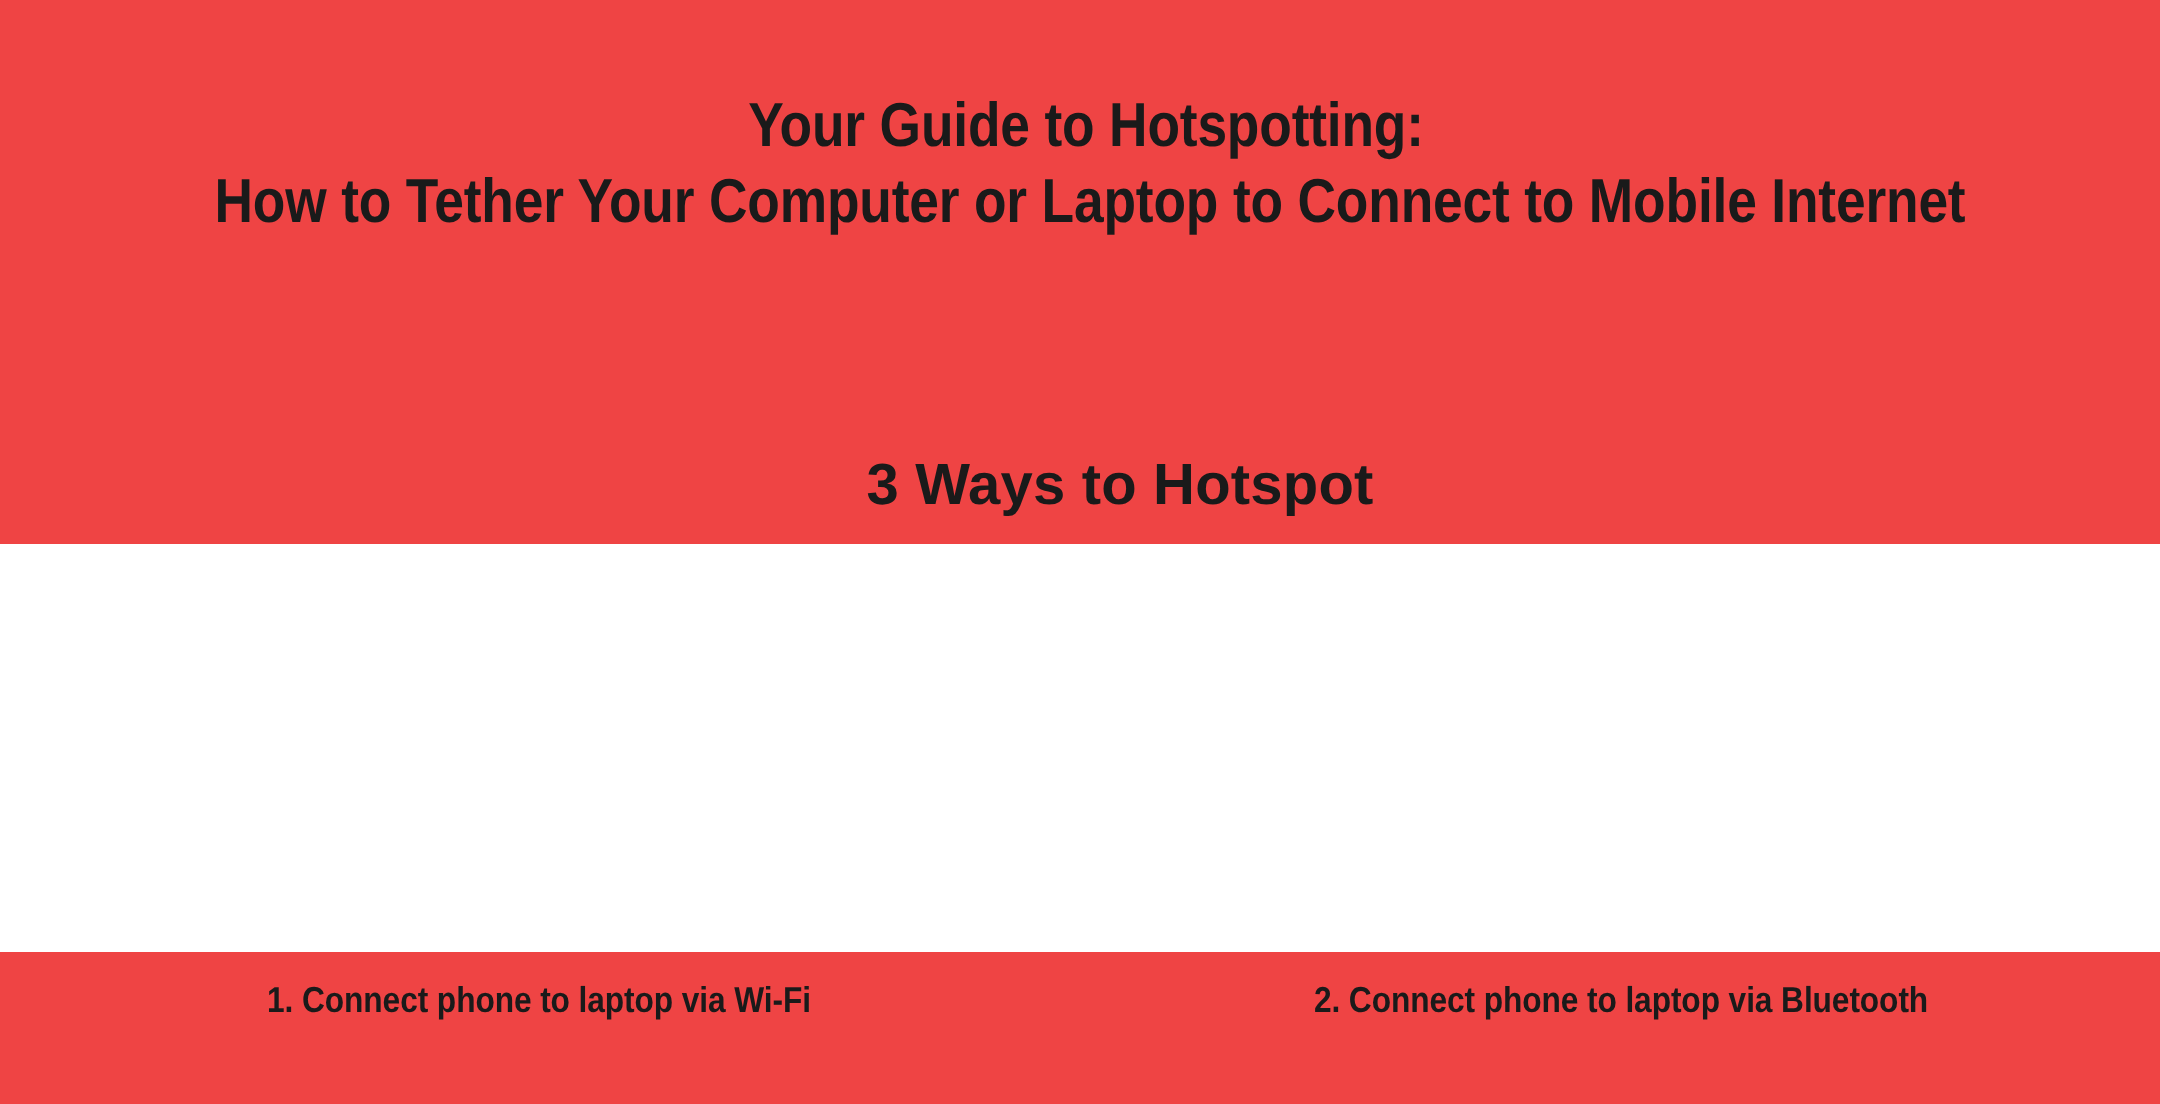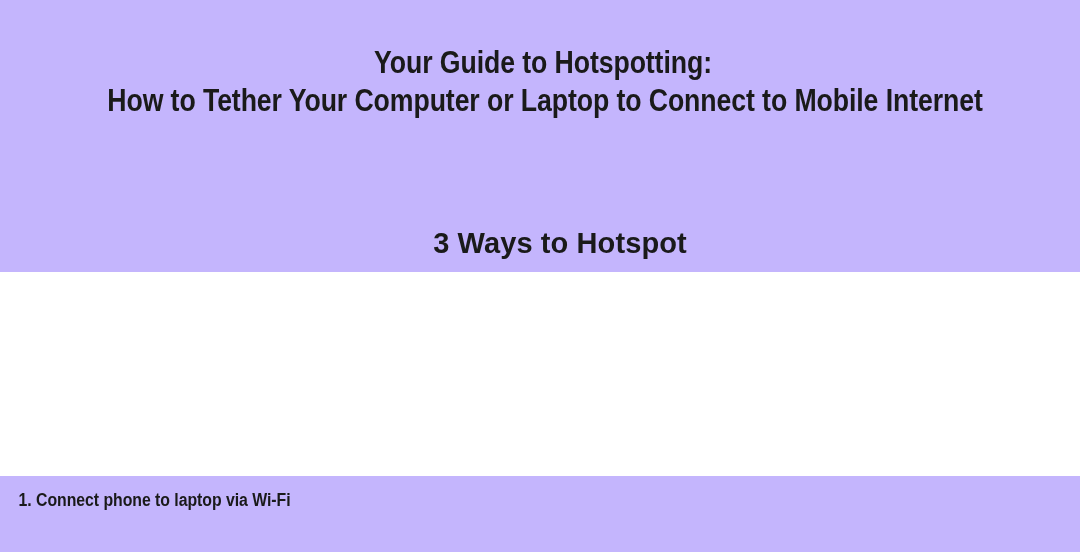--- a/index.html
+++ b/index.html
@@ -12,21 +12,21 @@
     height: 552px;
     font-family: "Liberation Sans", sans-serif;
     color: #1a1a1a;
     overflow: hidden;
   }
 
   .page {
     position: relative;
     width: 1080px;
     height: 552px;
-    background: #c4b5fd;
+    background: #ef4444;
     box-sizing: border-box;
   }
 
   
   .title-block {
     position: absolute;
     left: 0;
     top: 44px;
     width: 1080px;
     text-align: center;
@@ -86,21 +86,21 @@
   .caption-row {
     position: absolute;
     left: 0;
     top: 489px;
     width: 1080px;
     display: flex;
     flex-direction: row;
   }
   .caption-cell {
     flex: 1 1 33.3333%;
-    text-align: left;
+    text-align: center;
   }
   .caption-text {
     display: inline-block;
     font-family: "Liberation Sans Narrow", "Liberation Sans", sans-serif;
     font-weight: bold;
     font-size: 18px;
     line-height: 22px;
     letter-spacing: -0.05px;
     color: #1a1a1a;
     white-space: nowrap;
@@ -125,15 +125,18 @@
   <div class="steps-media">
     <div class="step-media"></div>
     <div class="step-media"></div>
     <div class="step-media"></div>
   </div>
 
   <div class="caption-row">
     <div class="caption-cell">
       <span class="caption-text">1. Connect phone to laptop via Wi-Fi</span>
     </div>
+    <div class="caption-cell">
+      <span class="caption-text">2. Connect phone to laptop via Bluetooth</span>
+    </div>
   </div>
 
 </div>
 
 </body></html>

